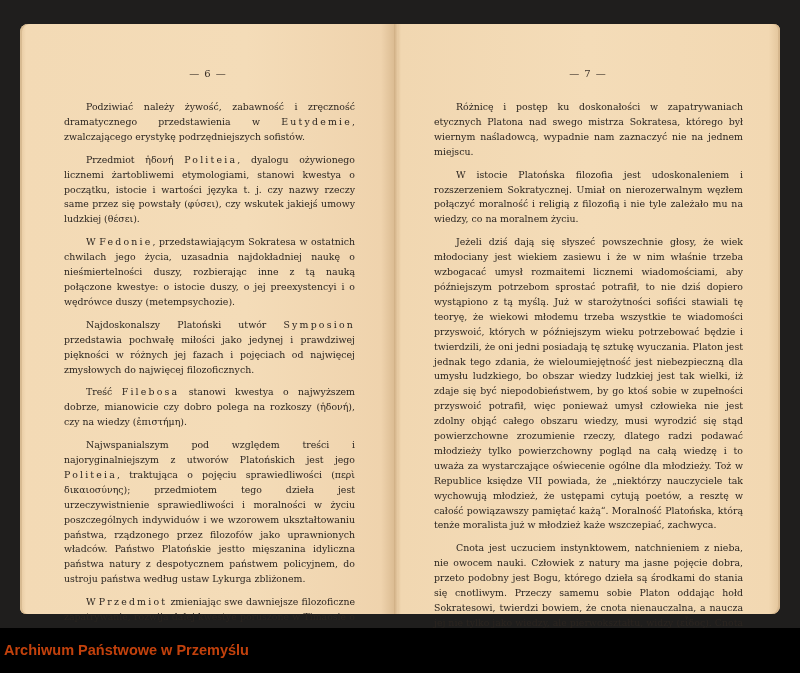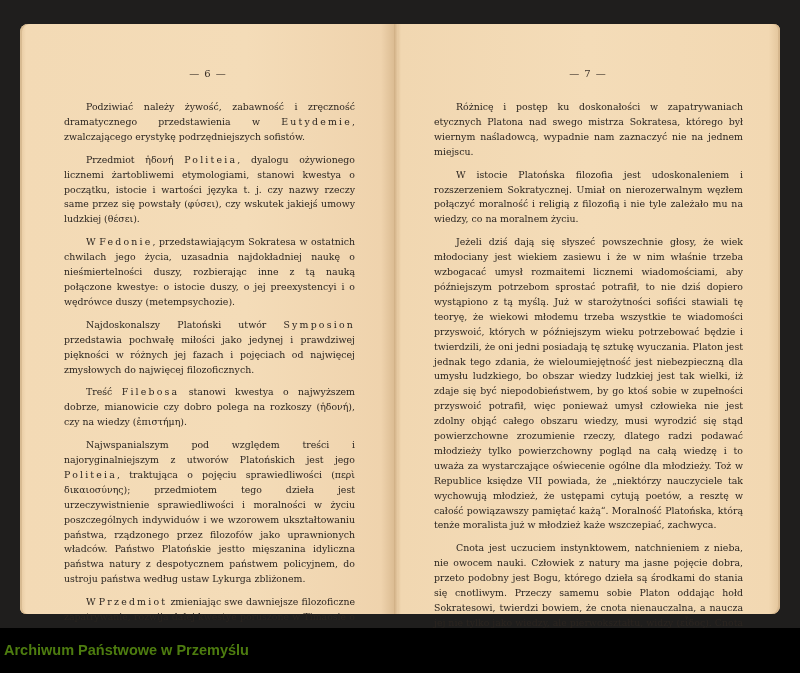--- a/index.html
+++ b/index.html
@@ -51,21 +51,21 @@
   .page.right .text-block { left: 30px; width: 325px; }
   .para { margin: 8px; text-indent: 22px; }
   .sp { letter-spacing: 2.2px; }
   .footer {
     position: absolute; left: 0; top: 628px; width: 800px; height: 45px;
     background: #000;
   }
   .footer-label {
     position: absolute; left: 4px; top: 14px;
     font-family: "Liberation Sans", sans-serif;
-    font-weight: bold; font-size: 14.5px; color: #4d7c0f;
+    font-weight: bold; font-size: 14.5px; color: #c2410c;
   }
 </style>
 </head>
 <body>
 
 <div class="scan-area">
   <div class="book">
 
     <div class="page left">
       <div class="folio">— 6 —</div>

